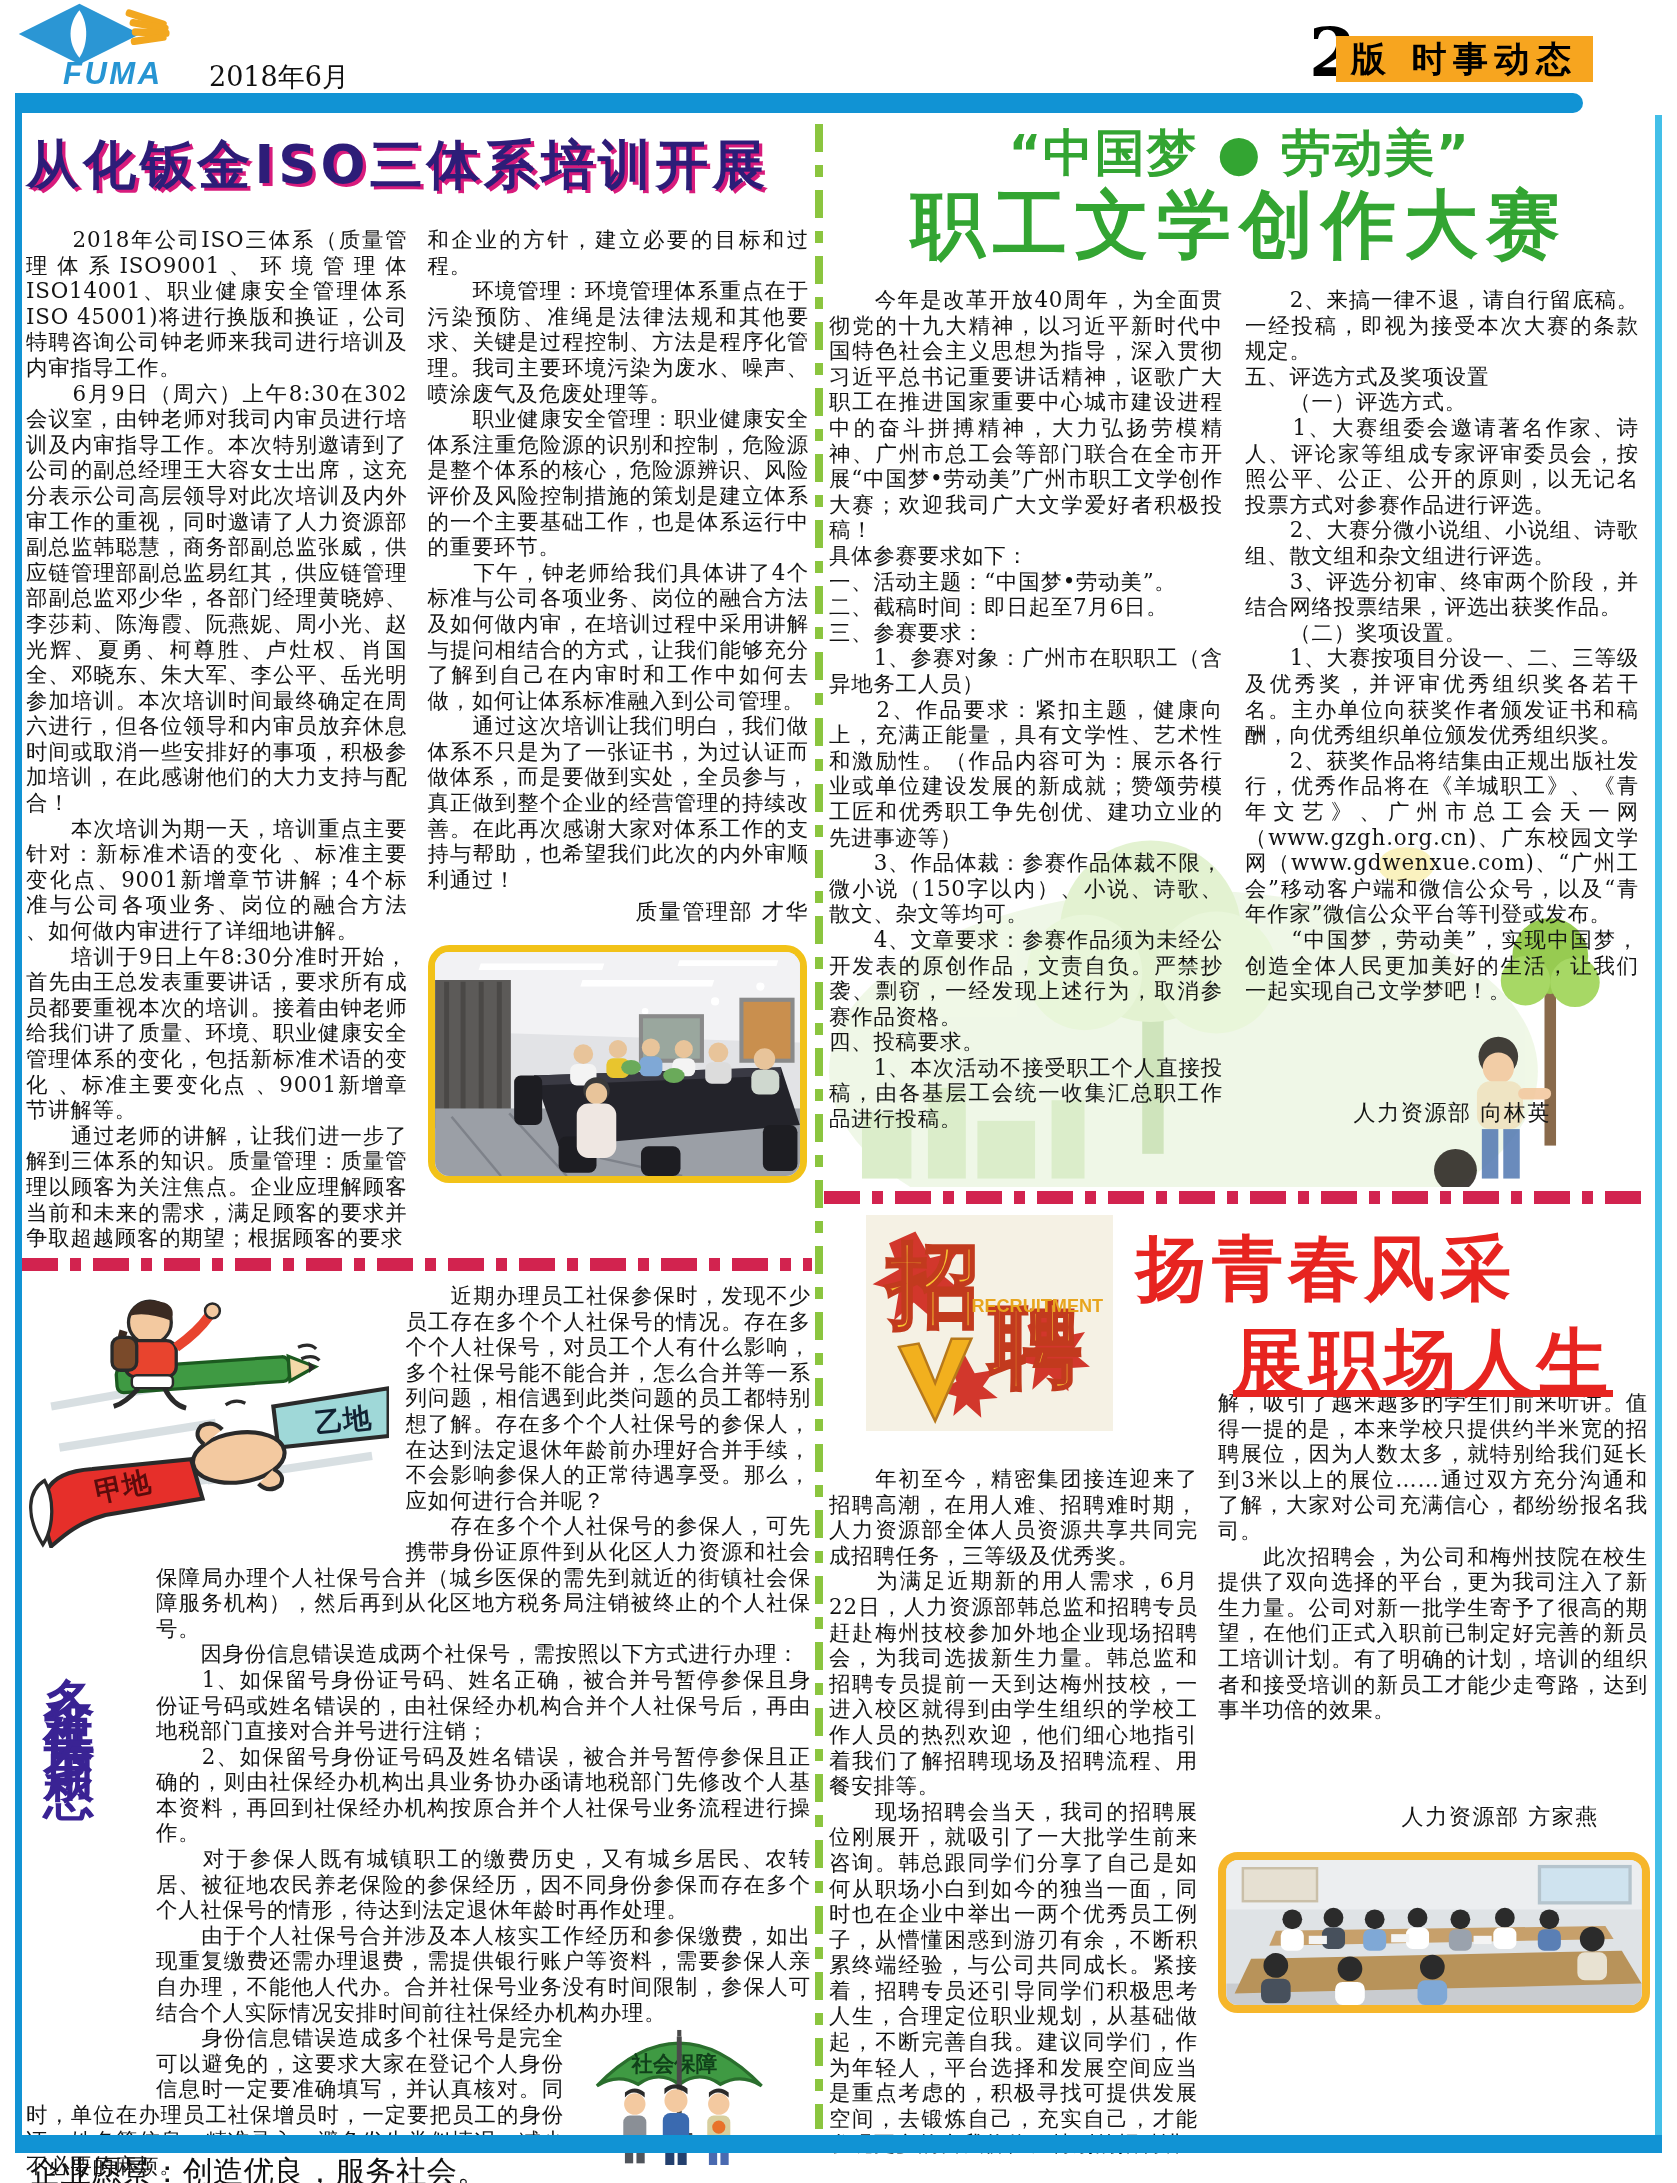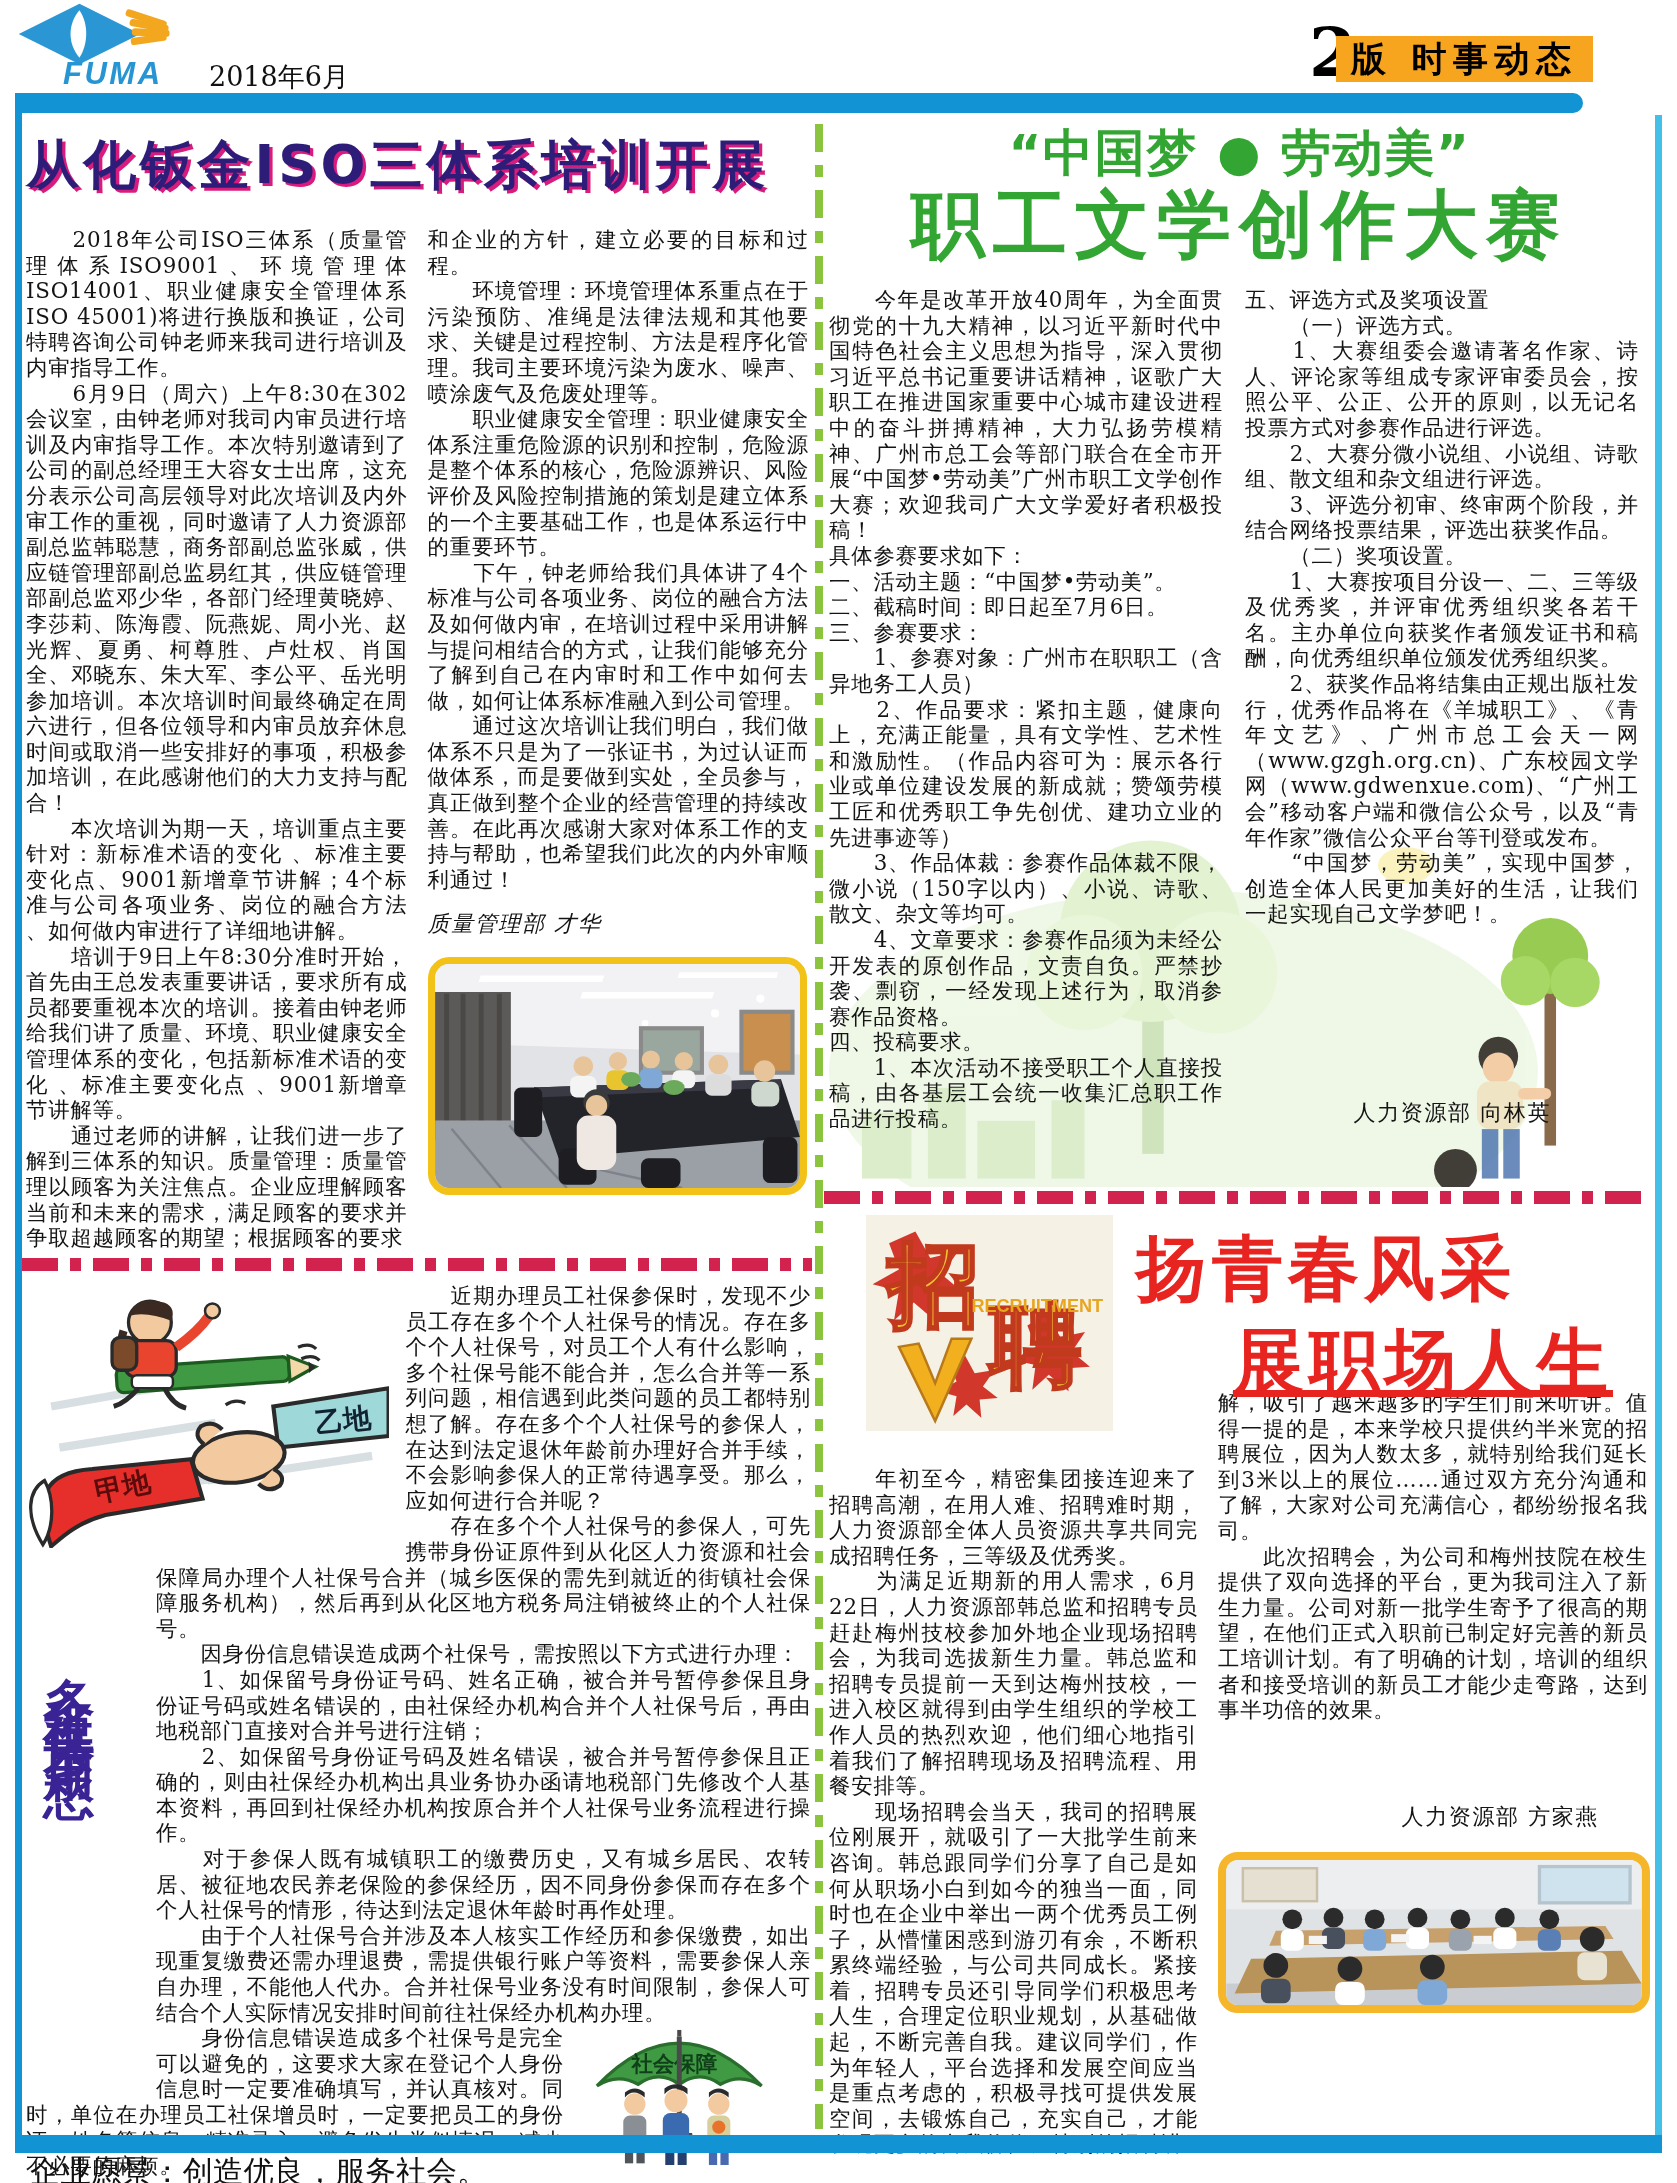--- a/index.html
+++ b/index.html
@@ -24,21 +24,21 @@
 
   
   .v-divider{position:absolute;left:815px;top:124px;width:8.2px;height:2005px;
     background:repeating-linear-gradient(180deg,#8bc53f 0 28px,transparent 28px 41px,#8bc53f 41px 53px,transparent 53px 66px);}
   .red-dash{background:repeating-linear-gradient(90deg,#d2234f 0 36px,transparent 36px 48px,#d2234f 48px 59px,transparent 59px 71px);}
   .red-left{position:absolute;left:22px;top:1258px;width:790px;height:13px;}
   .red-right{position:absolute;left:824px;top:1191px;width:818px;height:13px;}
 
   
   .body-col p{margin:0;text-align:justify;font-size:21.4px;line-height:25.6px;letter-spacing:0.8px;}
-  .sig{font-size:22px;letter-spacing:1.6px;margin-top:17px;font-style:italic;}
+  .sig{text-align:right;font-size:22px;letter-spacing:1.6px;margin-top:5px;}
 
   
   .a1{position:absolute;left:26px;top:130px;width:783px;}
   .a1-title{font-family:"DejaVu Sans","Liberation Sans",sans-serif;font-weight:900;font-size:53px;
     color:#2d1d78;text-shadow:3.3px 3.3px 0 #d81b7c;letter-spacing:4.1px;white-space:nowrap;}
   .a1-cols{display:flex;gap:20px;margin-top:25px;}
   .a1-cols .body-col{width:382px;}
   .photo-frame{border:7.4px solid #f2c218;border-radius:21.4px;overflow:hidden;background:#e9e9ec;}
   .photo1{margin-top:18px;width:365px;height:224px;}
 
@@ -229,20 +229,21 @@
           <p>二、截稿时间：即日起至7月6日。</p>
           <p>三、参赛要求：</p>
           <p>　　1、参赛对象：广州市在职职工（含异地务工人员）</p>
           <p>　　2、作品要求：紧扣主题，健康向上，充满正能量，具有文学性、艺术性和激励性。（作品内容可为：展示各行业或单位建设发展的新成就；赞颂劳模工匠和优秀职工争先创优、建功立业的先进事迹等）</p>
           <p>　　3、作品体裁：参赛作品体裁不限，微小说（150字以内）、小说、诗歌、散文、杂文等均可。</p>
           <p>　　4、文章要求：参赛作品须为未经公开发表的原创作品，文责自负。严禁抄袭、剽窃，一经发现上述行为，取消参赛作品资格。</p>
           <p>四、投稿要求。</p>
           <p>　　1、本次活动不接受职工个人直接投稿，由各基层工会统一收集汇总职工作品进行投稿。</p>
         </div>
       <div class="body-col">
+          <p>　　2、来搞一律不退，请自行留底稿。一经投稿，即视为接受本次大赛的条款规定。</p>
           <p>五、评选方式及奖项设置</p>
           <p>　　（一）评选方式。</p>
           <p>　　1、大赛组委会邀请著名作家、诗人、评论家等组成专家评审委员会，按照公平、公正、公开的原则，以无记名投票方式对参赛作品进行评选。</p>
           <p>　　2、大赛分微小说组、小说组、诗歌组、散文组和杂文组进行评选。</p>
           <p>　　3、评选分初审、终审两个阶段，并结合网络投票结果，评选出获奖作品。</p>
           <p>　　（二）奖项设置。</p>
           <p>　　1、大赛按项目分设一、二、三等级及优秀奖，并评审优秀组织奖各若干名。主办单位向获奖作者颁发证书和稿酬，向优秀组织单位颁发优秀组织奖。</p>
           <p>　　2、获奖作品将结集由正规出版社发行，优秀作品将在《羊城职工》、《青年文艺》、广州市总工会天一网（www.gzgh.org.cn)、广东校园文学网（www.gdwenxue.com)、“广州工会”移动客户端和微信公众号，以及“青年作家”微信公众平台等刊登或发布。</p>
           <p>　　“中国梦，劳动美”，实现中国梦，创造全体人民更加美好的生活，让我们一起实现自己文学梦吧！。</p>
         </div>

